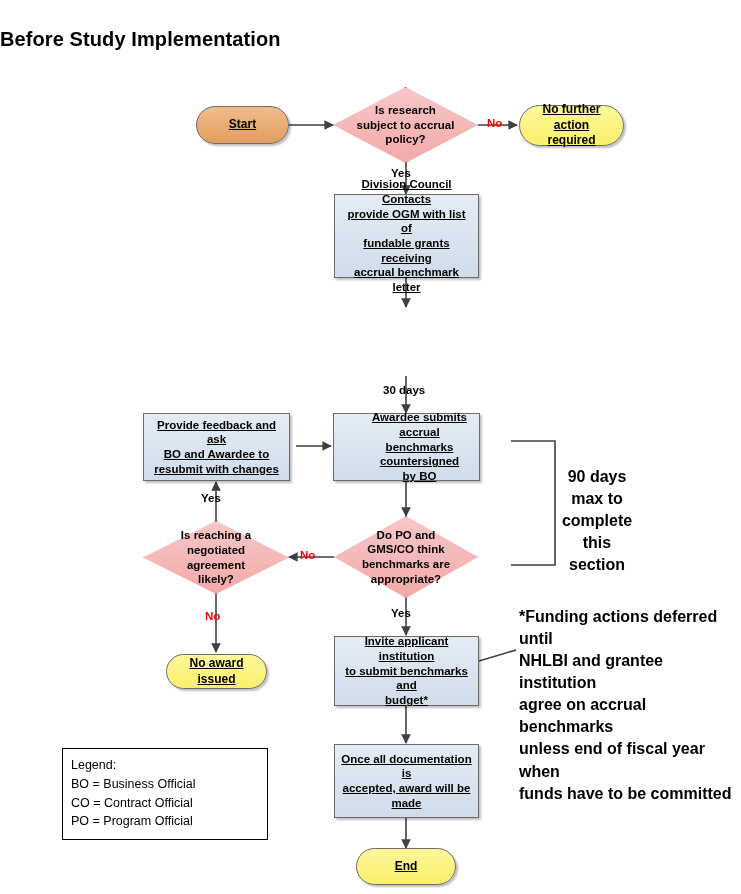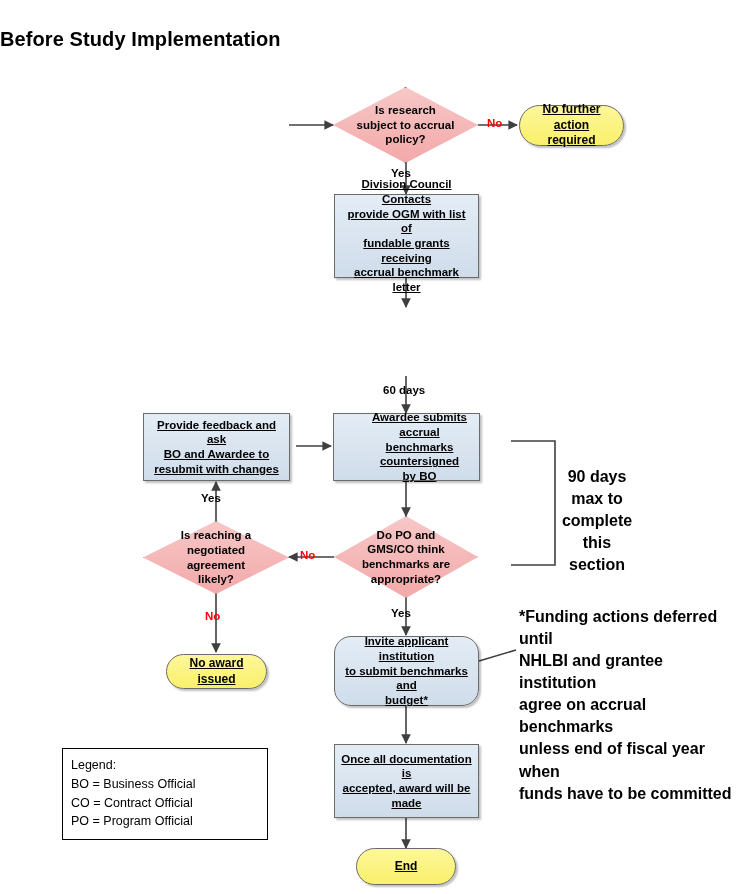--- a/index.html
+++ b/index.html
@@ -190,20 +190,23 @@
 
     <g stroke="#3f3f3f" stroke-width="1.6" fill="none">
       <path d="M 511 441 L 555 441 L 555 565 L 511 565"></path>
     </g>
 
     <g stroke="#3f3f3f" stroke-width="1.6" fill="none">
       <path d="M 479 661 L 516 650"></path>
     </g>
   </svg>
 
+  <div class="node terminator term-start" style="left:196px; top:106px; width:93px; height:38px;">
+    <span>Start</span>
+  </div>
 
   <div class="decision" style="left:333px; top:87px; width:145px; height:76px;">
     <div class="dia-shape"></div>
     <div class="dia-text">Is research
 subject to accrual
 policy?</div>
   </div>
 
   <div class="node terminator term-yellow" style="left:519px; top:105px; width:105px; height:41px;">
     <span>No further action
@@ -242,41 +245,41 @@
     <div class="dia-text">Do PO and
 GMS/CO think
 benchmarks are
 appropriate?</div>
   </div>
 
   <div class="node terminator term-yellow" style="left:166px; top:654px; width:101px; height:35px;">
     <span>No award issued</span>
   </div>
 
-  <div class="node process" style="left:334px; top:636px; width:145px; height:70px;border-radius:17px;">
+  <div class="node process" style="left:334px; top:636px; width:145px; height:70px;">
     <span>Invite applicant institution
 to submit benchmarks and
 budget*</span>
   </div>
 
   <div class="node process" style="left:334px; top:744px; width:145px; height:74px;">
     <span>Once all documentation is
 accepted, award will be
 made</span>
   </div>
 
   <div class="node terminator term-yellow" style="left:356px; top:848px; width:100px; height:37px;">
     <span>End</span>
   </div>
 
   <div class="edge-label label-no" style="left:487px; top:117px;">No</div>
 
   <div class="edge-label label-yes" style="left:391px; top:167px;">Yes</div>
 
-  <div class="edge-label label-yes" style="left:383px; top:384px;">60 days</div>
+  <div class="edge-label label-yes" style="left:383px; top:384px;">30 days</div>
 
   <div class="edge-label label-yes" style="left:201px; top:492px;">Yes</div>
 
   <div class="edge-label label-no" style="left:300px; top:549px;">No</div>
 
   <div class="edge-label label-no" style="left:205px; top:610px;">No</div>
 
   <div class="edge-label label-yes" style="left:391px; top:607px;">Yes</div>
 
   <div class="free-text center-text" style="left:559px; top:466px; width:76px;">90 days

